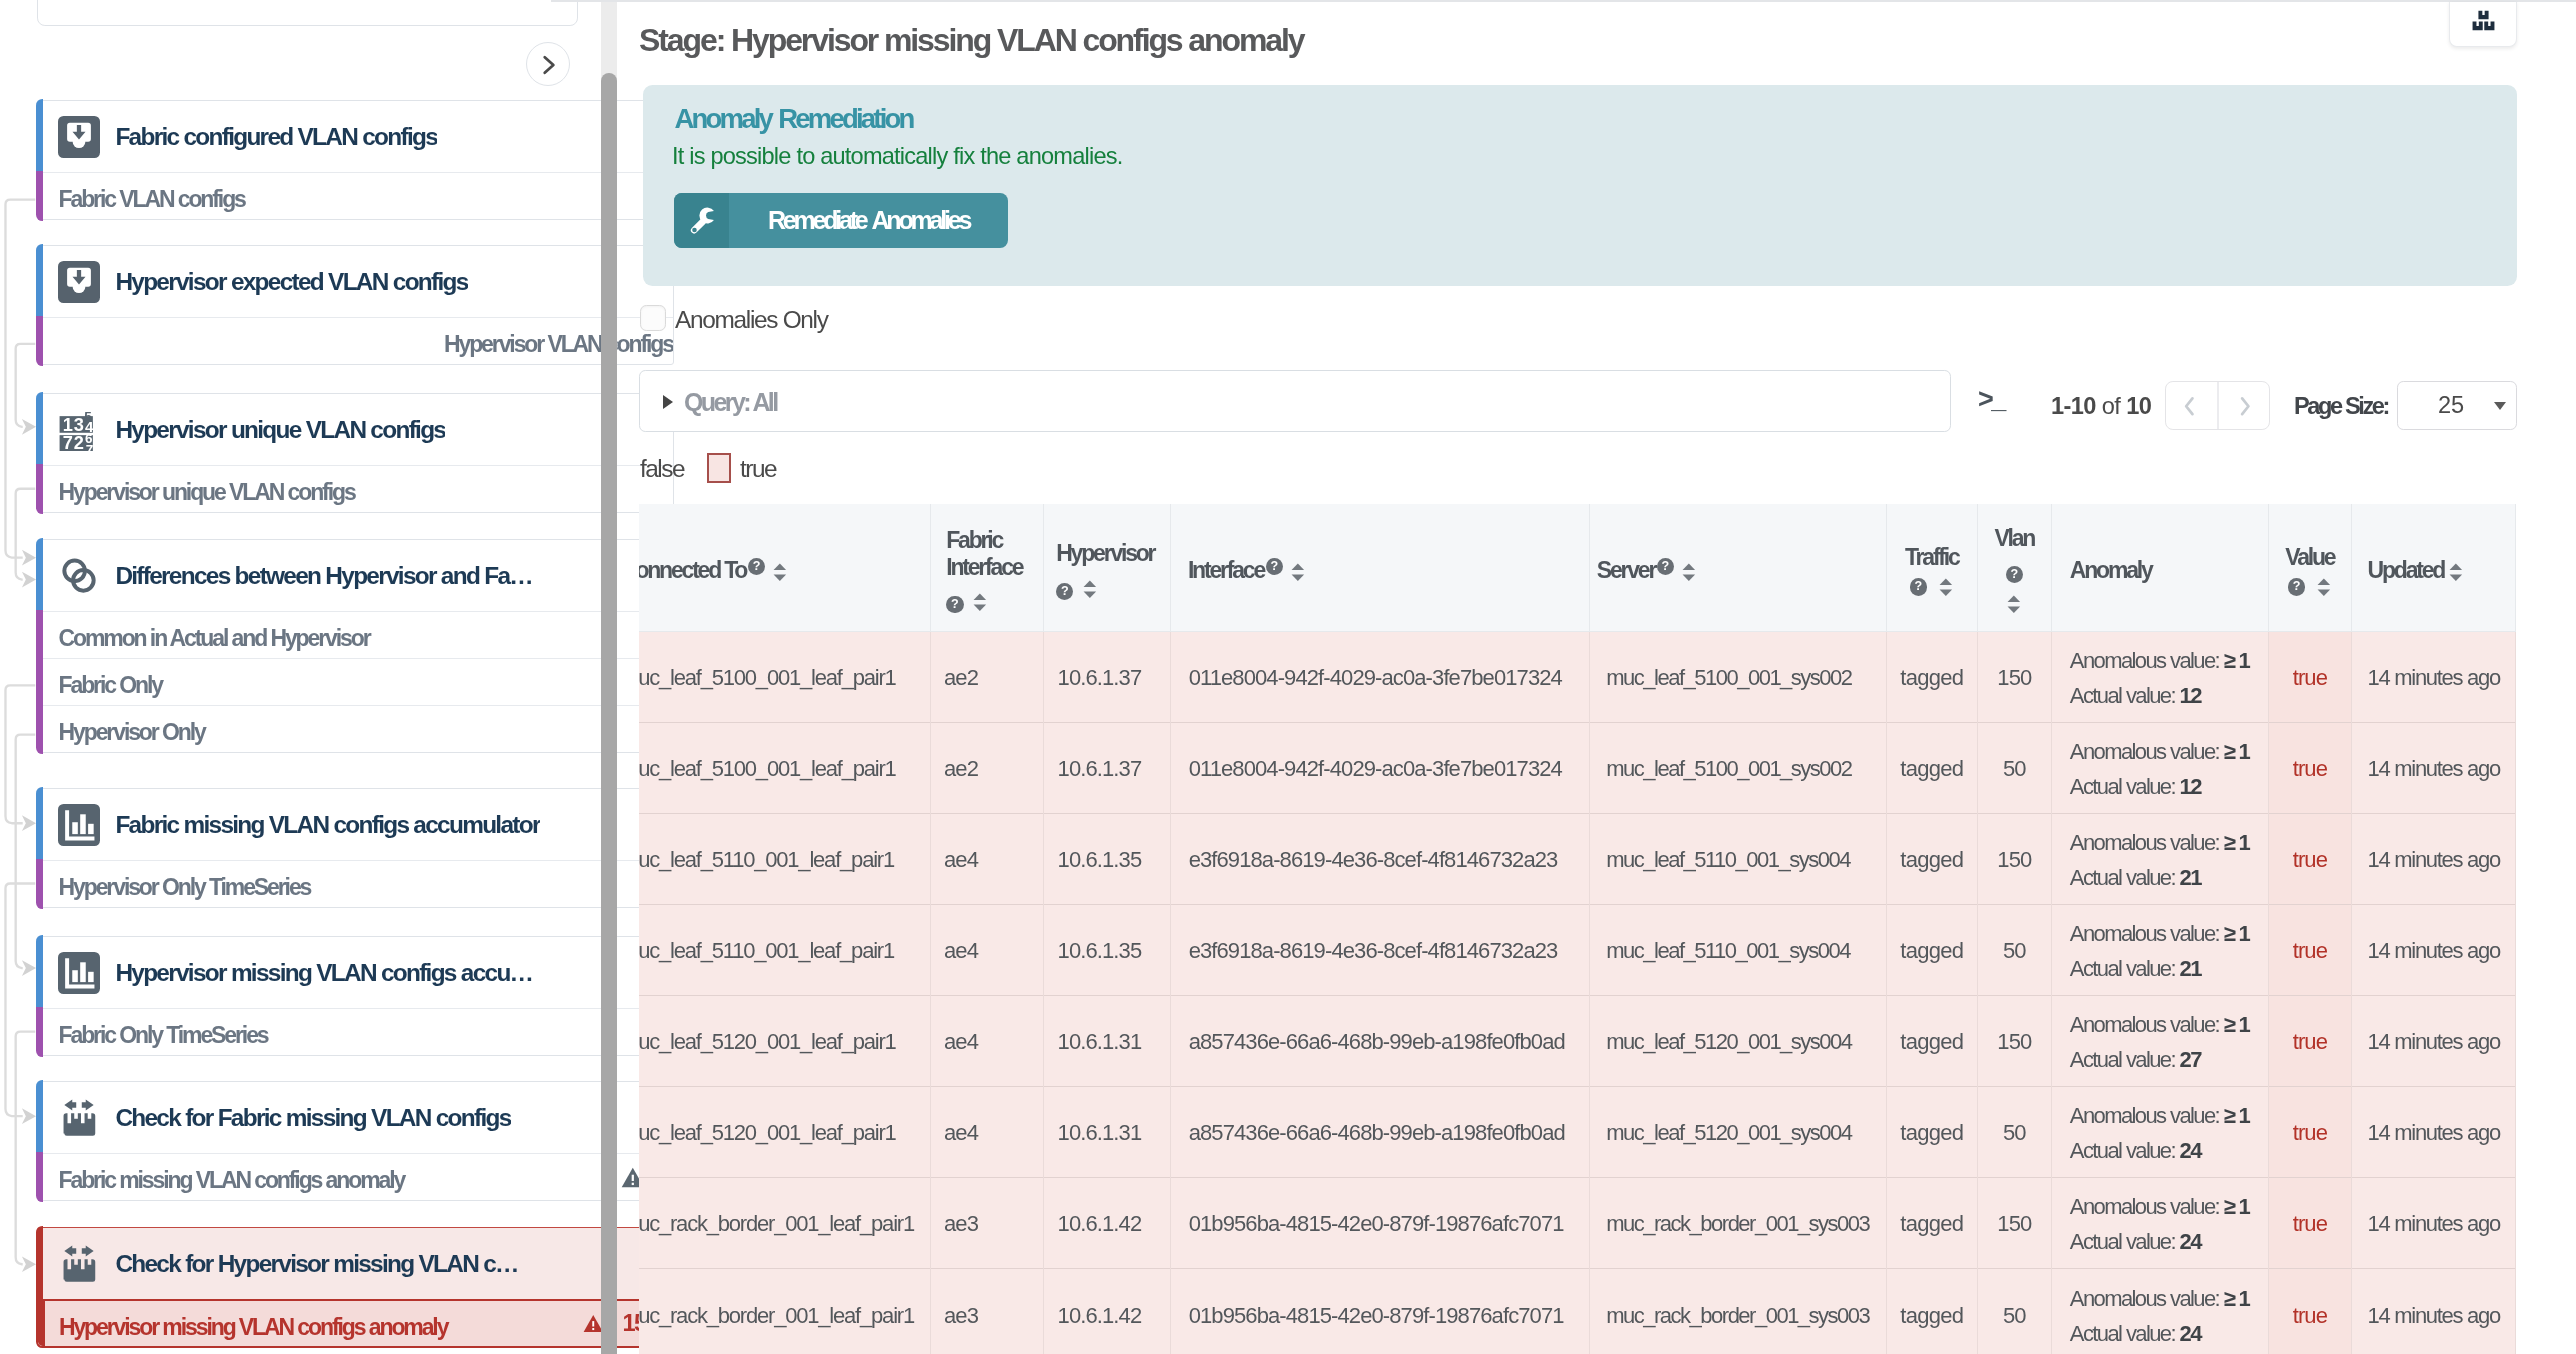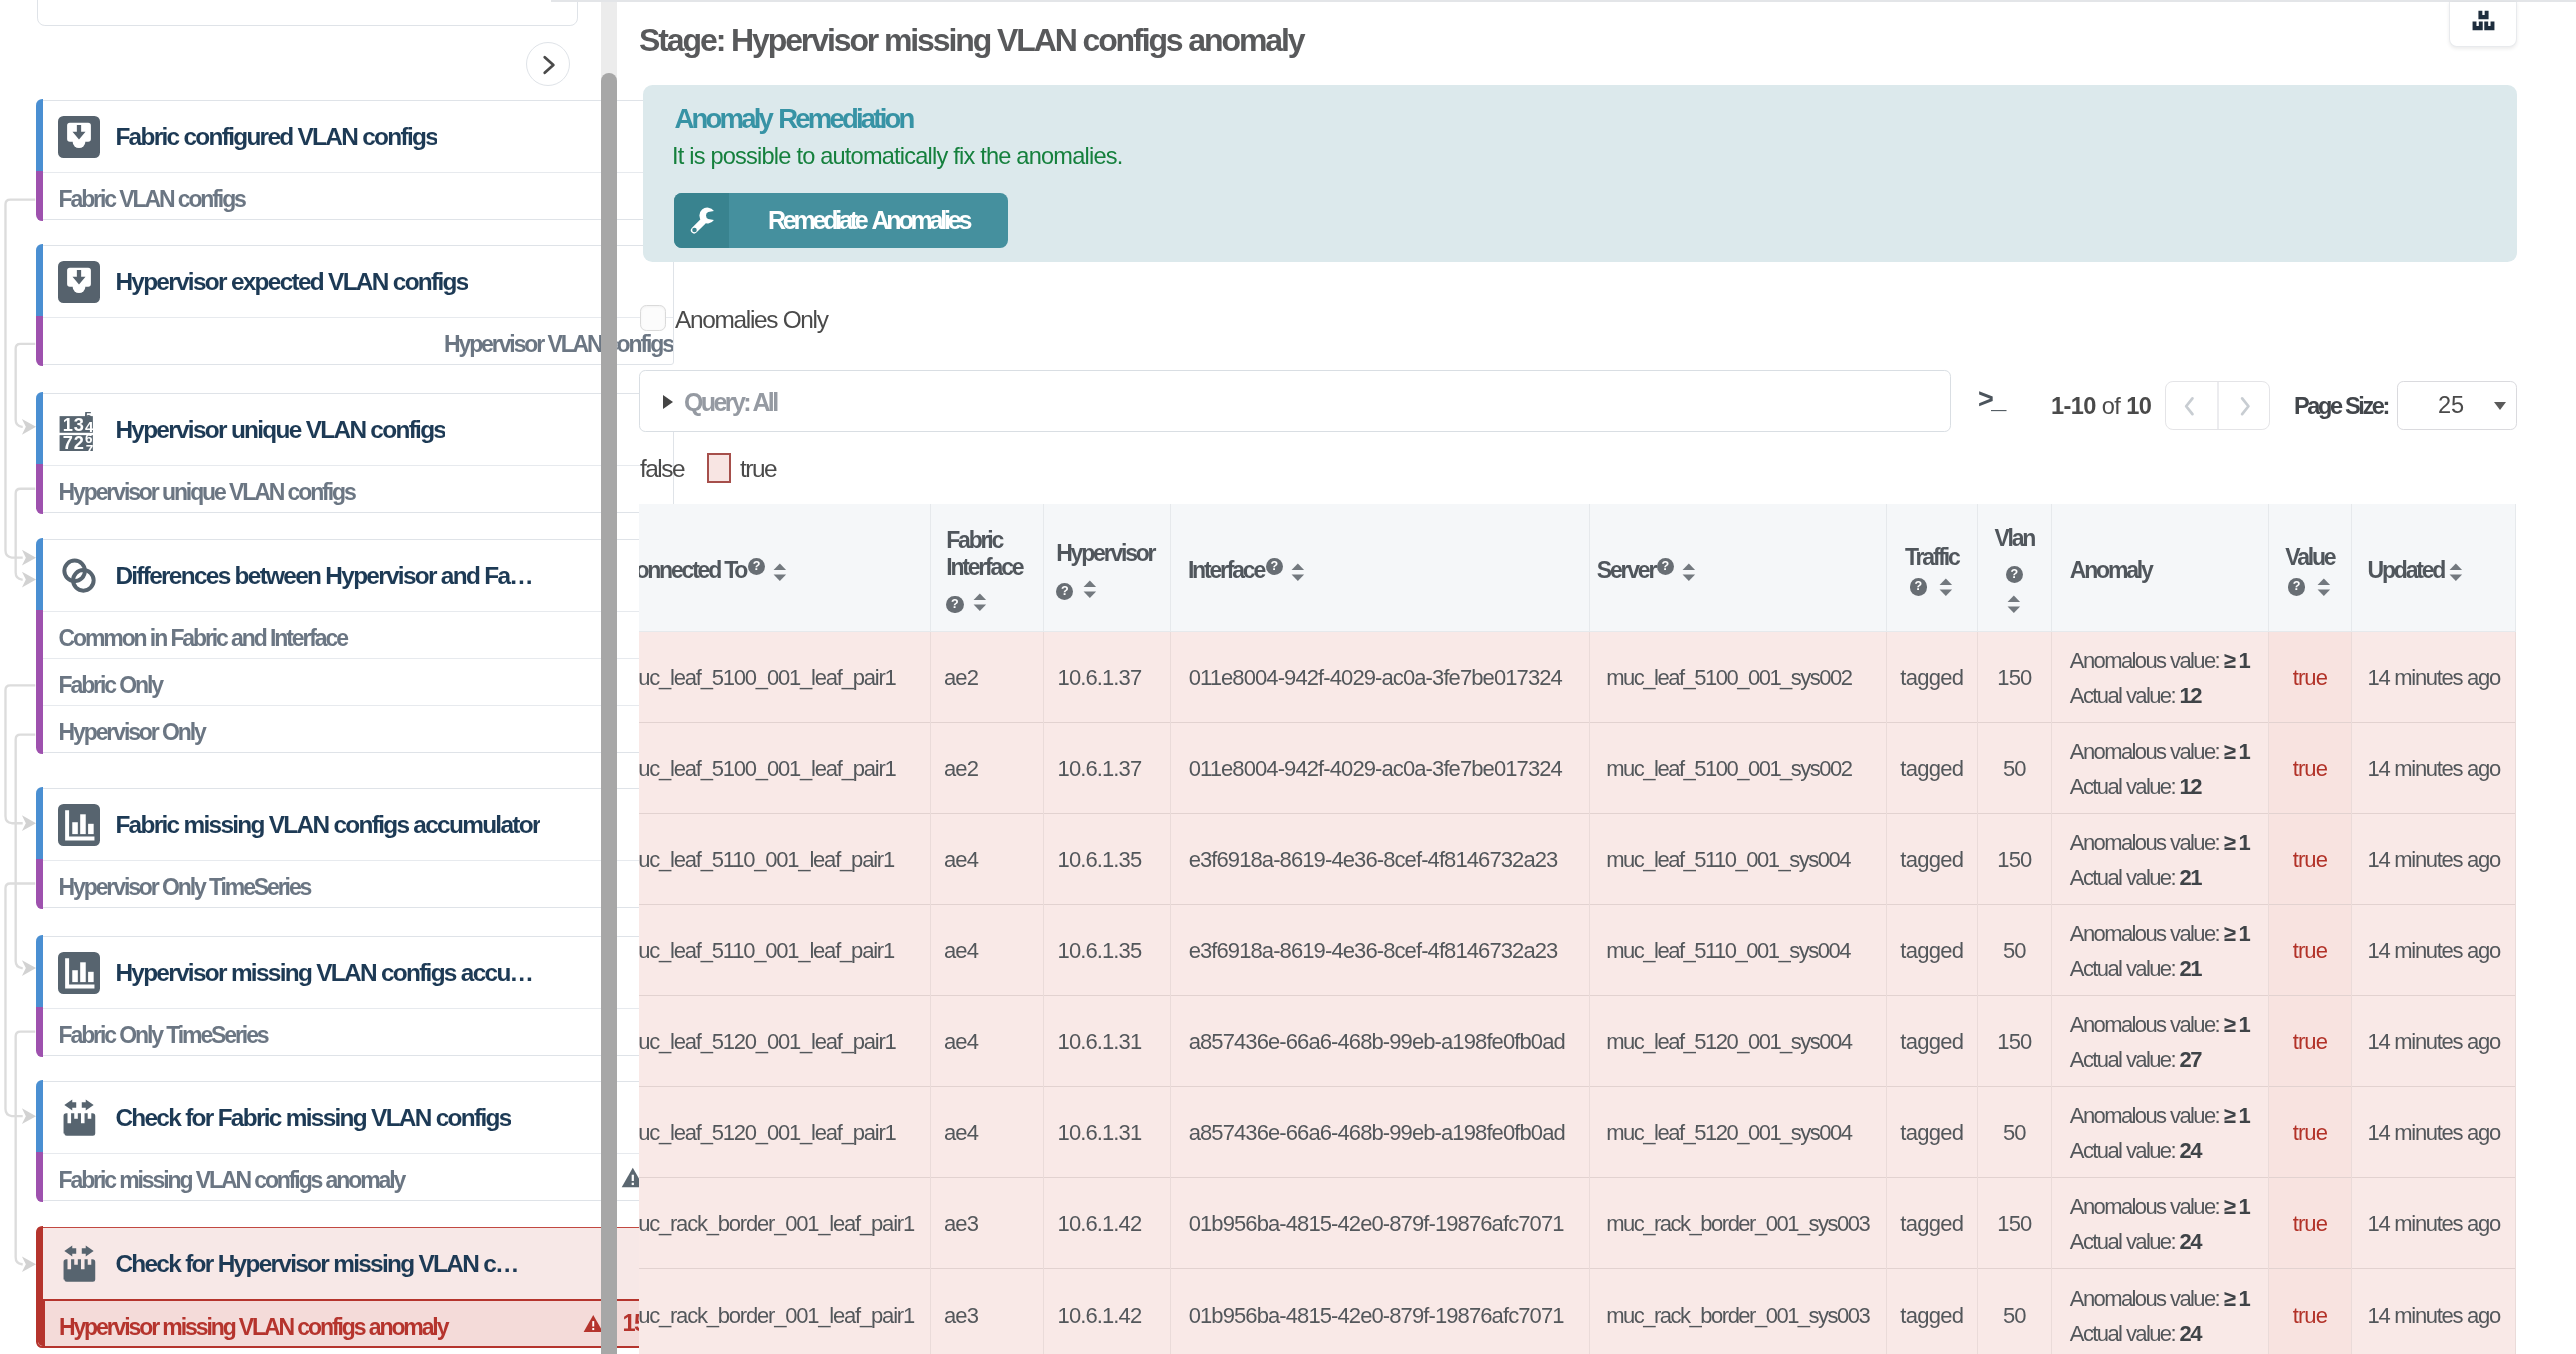--- a/index.html
+++ b/index.html
@@ -40,21 +40,21 @@
 #sbthumb { position:absolute; left:601px; top:73px; width:15.7px; height:1282px;
   background:#a7a7a7; border-radius:7.9px 7.9px 0 0; }
 
 #topline { position:absolute; left:551px; top:0; width:2025px; height:2.4px; background:#e3e5e8; }
 #heading { position:absolute; left:639px; top:23.6px; font-size:32px; font-weight:bold;
   color:#58595b; letter-spacing:-2.1px; line-height:32px; }
 #cornerbtn { position:absolute; left:2449px; top:2.4px; width:68px; height:45px;
   background:#fff; border:1.6px solid #e8eaed; border-top:none; border-radius:0 0 7.9px 7.9px;
   box-shadow:0 1.6px 3.9px rgba(0,0,0,0.08); }
 #cornerbtn svg { position:absolute; left:21px; top:7px; }
-#panel { position:absolute; left:643px; top:85px; width:1874px; height:177px;
+#panel { position:absolute; left:643px; top:85px; width:1874px; height:201px;
   border-radius:9.4px; background:#dce9ec; }
 #ptitle { position:absolute; left:31.5px; top:19.7px; font-size:27.5px; font-weight:bold;
   color:#3793a5; letter-spacing:-2.8px; word-spacing:2.4px; line-height:27.5px; }
 #ppara { position:absolute; left:29px; top:60px; font-size:23.6px; color:#15803d;
   letter-spacing:-0.8px; line-height:23.6px; }
 #rembtn { position:absolute; left:31px; top:108px; width:334px; height:55px;
   border-radius:7.9px; background:#45909e; }
 #rembtn .iseg { position:absolute; left:0; top:0; width:55px; height:55px;
   background:#39838f; border-radius:7.9px 0 0 7.9px; }
 #rembtn .iseg svg { position:absolute; left:13.4px; top:13.4px; }
@@ -212,21 +212,21 @@
   <div class="chead">
       <span class="bar"></span>
     <svg class="cicon" viewBox="0 0 53 53">
         <circle cx="21" cy="20" r="13" stroke="#57646f" stroke-width="5" fill="none"></circle>
         <circle cx="32" cy="32" r="13" stroke="#57646f" stroke-width="5" fill="none"></circle>
       </svg>
     <div class="ctitle">Differences between Hypervisor and Fa…</div>
   </div>
   <div class="csub">
       <span class="bar"></span>
-      <div class="stext">Common in Fabric and Interface</div>
+      <div class="stext">Common in Actual and Hypervisor</div>
     </div>
   <div class="csub">
       <span class="bar"></span>
       <div class="stext">Fabric Only</div>
     </div>
   <div class="csub">
       <span class="bar"></span>
       <div class="stext">Hypervisor Only</div>
     </div>
 </div>

